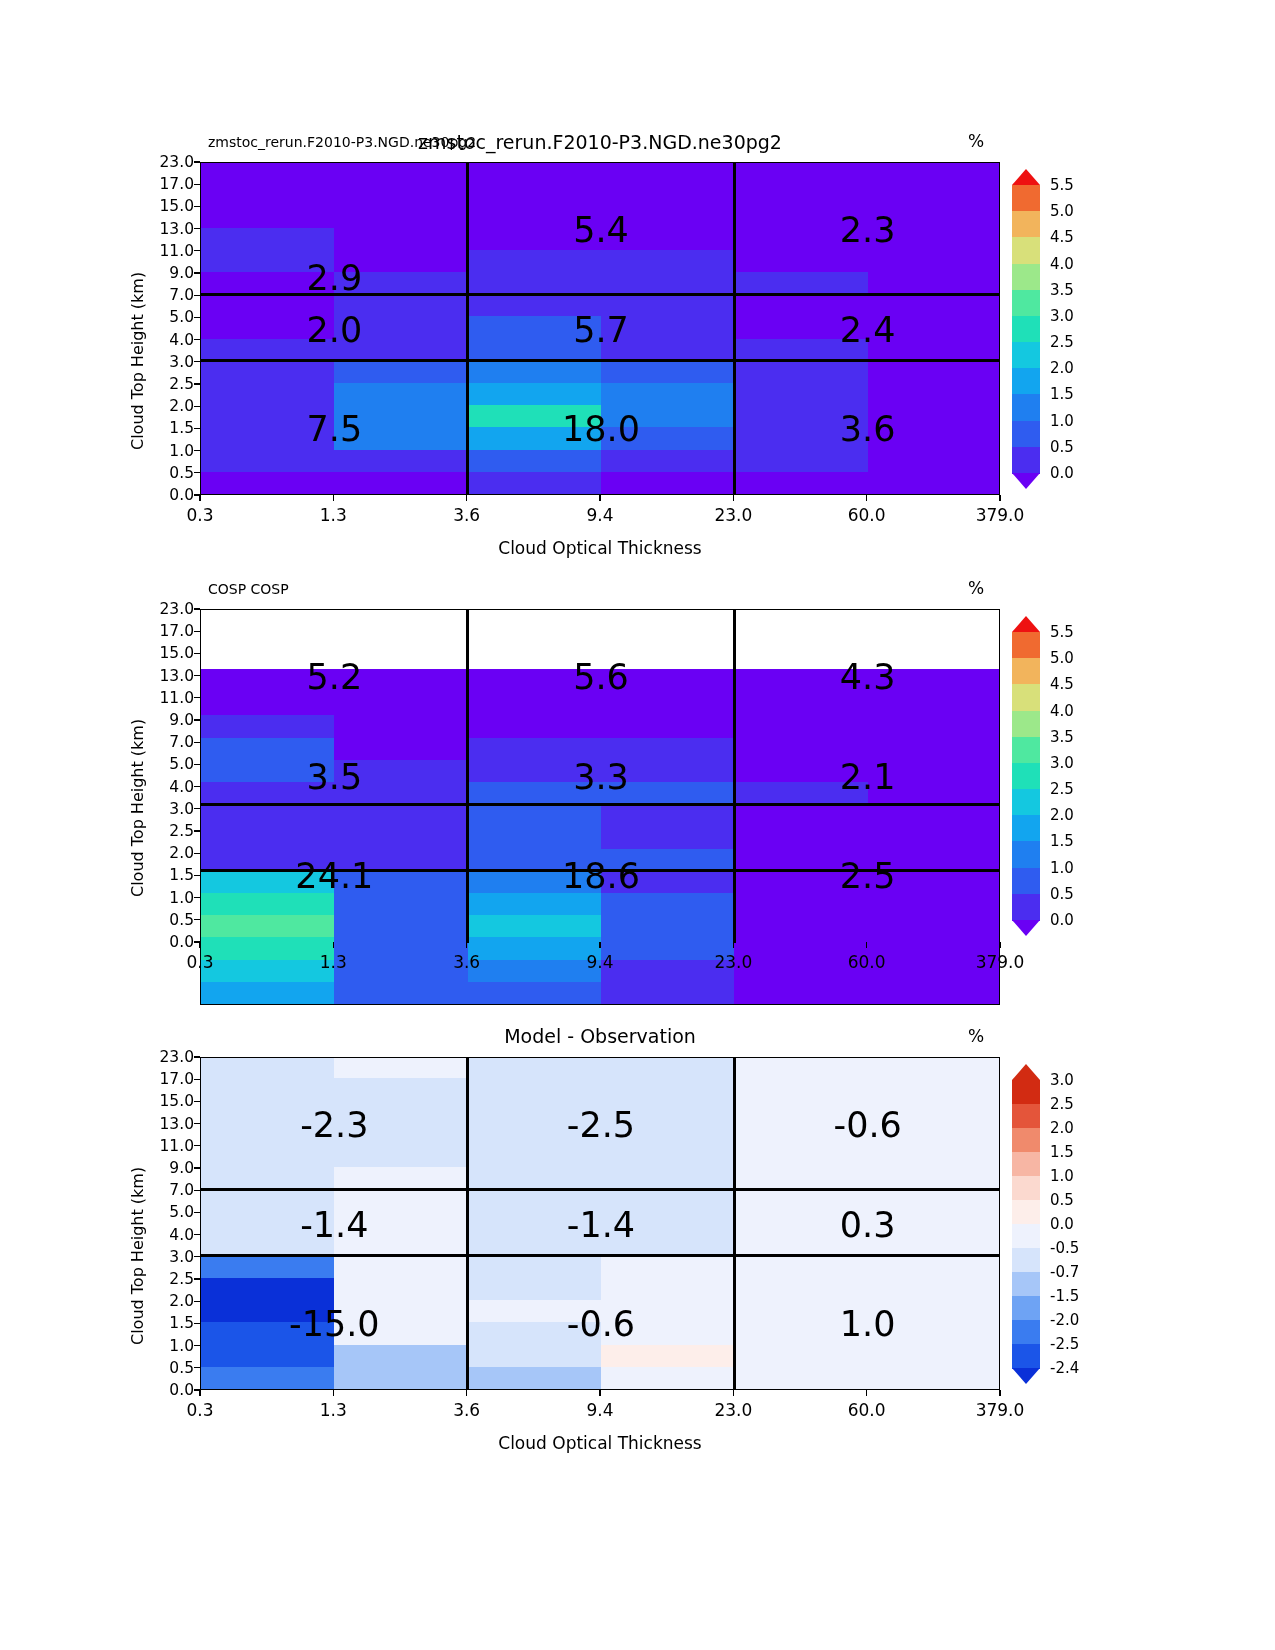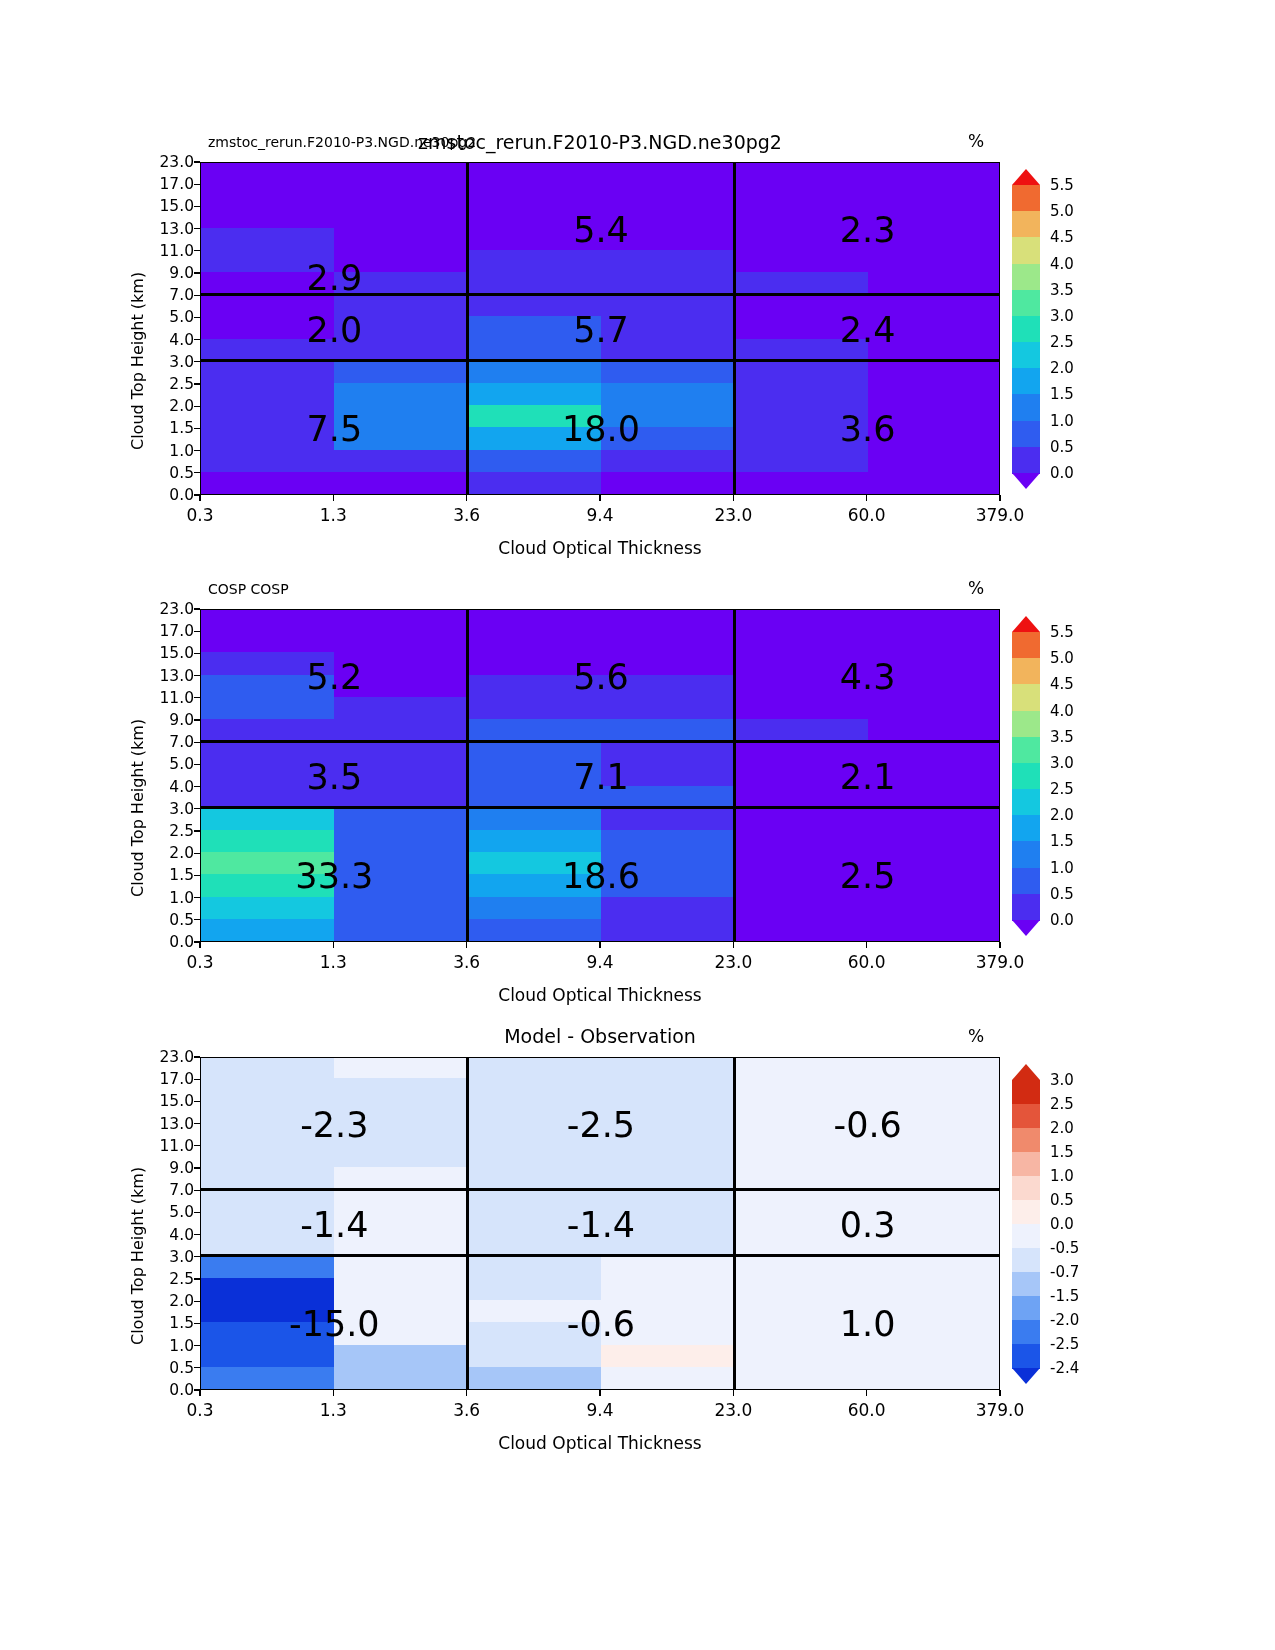--- a/index.html
+++ b/index.html
@@ -271,21 +271,21 @@
         <div class="tri" style="top: -16px; border-left: 14px solid transparent; border-right: 14px solid transparent; border-bottom: 16px solid rgb(238, 17, 17);"></div>
         <div class="tri" style="top: 288px; border-left: 14px solid transparent; border-right: 14px solid transparent; border-top: 16px solid rgb(106, 0, 244);"></div>
       </div>
   </div>
 
   <div class="panel">
     <div class="panel-label-left" style="left:208px; top:581px;">COSP COSP</div>
     <div class="pct-label" style="left:968px; top:578px;">%</div>
     <div class="ylabel" style="left:128px; top:897px;">Cloud Top Height (km)</div>
     <div class="xlabel" style="left:200px; top:985px; width:800px;">Cloud Optical Thickness</div>
-    <div class="plot-area" id="plot-observation" style="left:200px; top:609px; width:800px; height:333px;">
+    <div class="plot-area" id="plot-observation" style="left:200px; top:609px; width:800px; height:396px;">
         <div class="cell" style="left: 0px; bottom: 0px; width: 135px; height: 24px; background: rgb(18, 165, 239);"></div>
         <div class="cell" style="left: 133.333px; bottom: 0px; width: 135px; height: 24px; background: rgb(47, 92, 240);"></div>
         <div class="cell" style="left: 266.667px; bottom: 0px; width: 135px; height: 24px; background: rgb(47, 92, 240);"></div>
         <div class="cell" style="left: 400px; bottom: 0px; width: 135px; height: 24px; background: rgb(75, 45, 240);"></div>
         <div class="cell" style="left: 533.333px; bottom: 0px; width: 135px; height: 24px; background: rgb(106, 0, 244);"></div>
         <div class="cell" style="left: 666.667px; bottom: 0px; width: 135px; height: 24px; background: rgb(106, 0, 244);"></div>
         <div class="cell" style="left: 0px; bottom: 22.2px; width: 135px; height: 24px; background: rgb(20, 200, 224);"></div>
         <div class="cell" style="left: 133.333px; bottom: 22.2px; width: 135px; height: 24px; background: rgb(47, 92, 240);"></div>
         <div class="cell" style="left: 266.667px; bottom: 22.2px; width: 135px; height: 24px; background: rgb(31, 127, 240);"></div>
         <div class="cell" style="left: 400px; bottom: 22.2px; width: 135px; height: 24px; background: rgb(75, 45, 240);"></div>
@@ -370,23 +370,23 @@
         <div class="cell" style="left: 533.333px; bottom: 310.8px; width: 135px; height: 24px; background: rgb(106, 0, 244);"></div>
         <div class="cell" style="left: 666.667px; bottom: 310.8px; width: 135px; height: 24px; background: rgb(106, 0, 244);"></div>
         <div class="heavy-v" style="left: 265.167px; top: 0px; height: 333px;"></div>
         <div class="heavy-v" style="left: 531.833px; top: 0px; height: 333px;"></div>
         <div class="heavy-h" style="bottom: 131.7px; left: 0px; width: 800px;"></div>
         <div class="heavy-h" style="bottom: 198.3px; left: 0px; width: 800px;"></div>
         <div class="bigval" style="left: 133.333px; top: 66.6px;">5.2</div>
         <div class="bigval" style="left: 400px; top: 66.6px;">5.6</div>
         <div class="bigval" style="left: 666.667px; top: 66.6px;">4.3</div>
         <div class="bigval" style="left: 133.333px; top: 166.5px;">3.5</div>
-        <div class="bigval" style="left: 400px; top: 166.5px;">7.1</div>
+        <div class="bigval" style="left: 400px; top: 166.5px;">3.3</div>
         <div class="bigval" style="left: 666.667px; top: 166.5px;">2.1</div>
-        <div class="bigval" style="left: 133.333px; top: 266.4px;">33.3</div>
+        <div class="bigval" style="left: 133.333px; top: 266.4px;">24.1</div>
         <div class="bigval" style="left: 400px; top: 266.4px;">18.6</div>
         <div class="bigval" style="left: 666.667px; top: 266.4px;">2.5</div>
       </div>
     <div class="cbar" id="cbar-observation" style="left:1012px; top:632px; height:288px;">
         <div class="cbar-seg" style="top: 0px; height: 27px; background: rgb(240, 106, 48);"></div>
         <div class="cbar-seg" style="top: 26.1818px; height: 27px; background: rgb(242, 180, 92);"></div>
         <div class="cbar-seg" style="top: 52.3636px; height: 27px; background: rgb(216, 224, 122);"></div>
         <div class="cbar-seg" style="top: 78.5455px; height: 27px; background: rgb(156, 232, 138);"></div>
         <div class="cbar-seg" style="top: 104.727px; height: 27px; background: rgb(79, 232, 160);"></div>
         <div class="cbar-seg" style="top: 130.909px; height: 27px; background: rgb(31, 224, 184);"></div>

